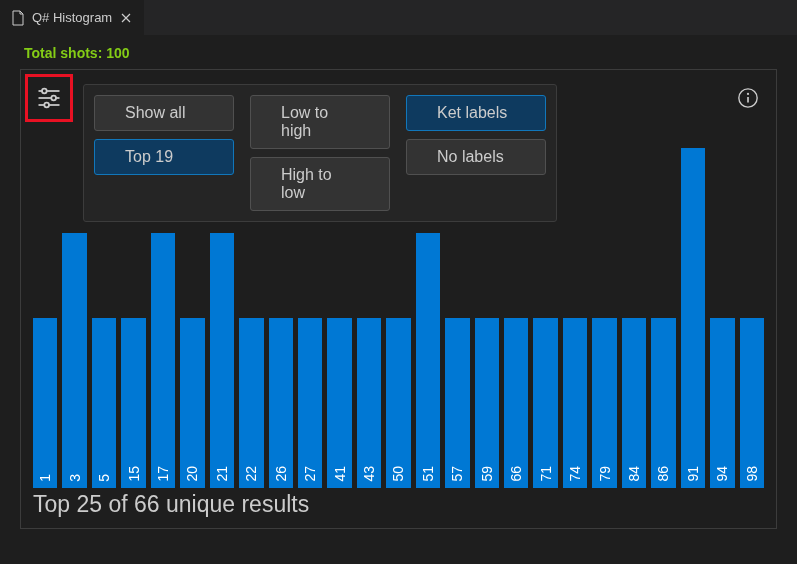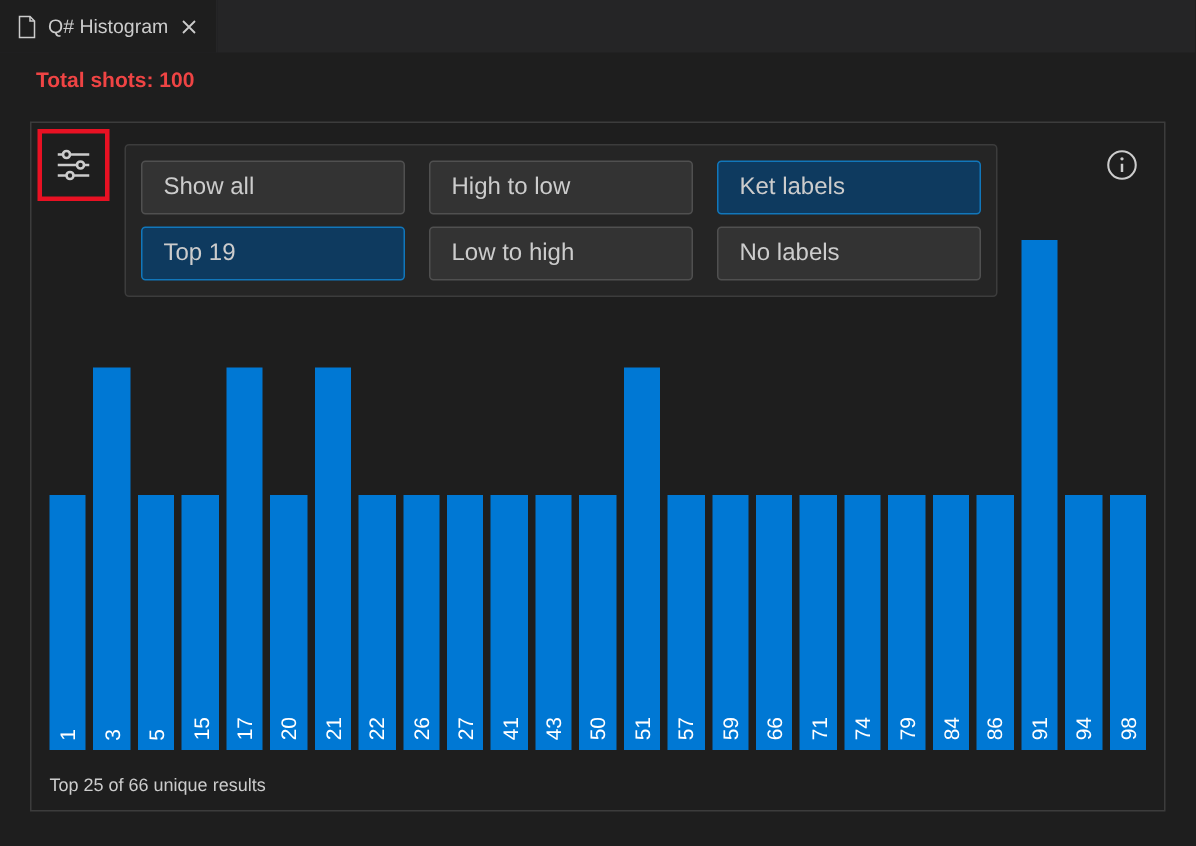--- a/index.html
+++ b/index.html
@@ -45,22 +45,22 @@
       justify-content: center;
       color: #cccccc;
       font-size: 14px;
     }
     .content {
       padding: 10px 20px;
     }
     .total-shots {
       font-weight: bold;
       font-size: 14px;
-      color: #ef4444;
-      margin-bottom: 20px;
+      color: #84cc16;
+      margin-bottom: 8px;
       margin-left: 4px;
     }
     .histogram-container {
       border: 1px solid #3c3c3c;
       background: #1e1e1e;
       position: relative;
       height: 460px;
     }
     .settings-highlight {
       position: absolute;
@@ -107,26 +107,26 @@
     }
     .filter-column {
       display: flex;
       flex-direction: column;
       gap: 8px;
     }
     .filter-btn {
       background: #333333;
       border: 1px solid #505050;
       color: #cccccc;
-      padding: 8px 14px;
+      padding: 8px 30px;
       font-size: 16px;
       border-radius: 3px;
       cursor: pointer;
       text-align: left;
-      width: 176px;
+      width: 140px;
       font-family: inherit;
     }
     .filter-btn.active {
       background: #0e3a5f;
       border-color: #1177bb;
     }
     .chart-area {
       position: absolute;
       bottom: 40px;
       left: 12px;
@@ -150,21 +150,21 @@
       color: #ffffff;
       font-size: 14px;
       writing-mode: vertical-rl;
       transform: rotate(180deg);
       white-space: nowrap;
     }
     .footer-text {
       position: absolute;
       bottom: 10px;
       left: 12px;
-      font-size: 12px;
+      font-size: 23px;
       color: #cccccc;
     }
   </style>
 </head>
 <body>
 
 <div class="tab-bar">
   <div class="tab">
     <span class="tab-icon">
       <svg width="16" height="16" viewBox="0 0 16 16" fill="none">
@@ -205,22 +205,22 @@
         <line x1="12" y1="11" x2="12" y2="17" stroke="#cccccc" stroke-width="1.8"></line>
       </svg>
     </div>
 
     <div class="filter-panel">
       <div class="filter-column">
         <button class="filter-btn">Show all</button>
         <button class="filter-btn active">Top 19</button>
       </div>
       <div class="filter-column">
+        <button class="filter-btn">Low to high</button>
         <button class="filter-btn">High to low</button>
-        <button class="filter-btn">Low to high</button>
       </div>
       <div class="filter-column">
         <button class="filter-btn active">Ket labels</button>
         <button class="filter-btn">No labels</button>
       </div>
     </div>
 
     <div class="chart-area" id="chart-area">
         <div class="bar" style="height: 50%;">
           <span class="bar-label">1</span>

